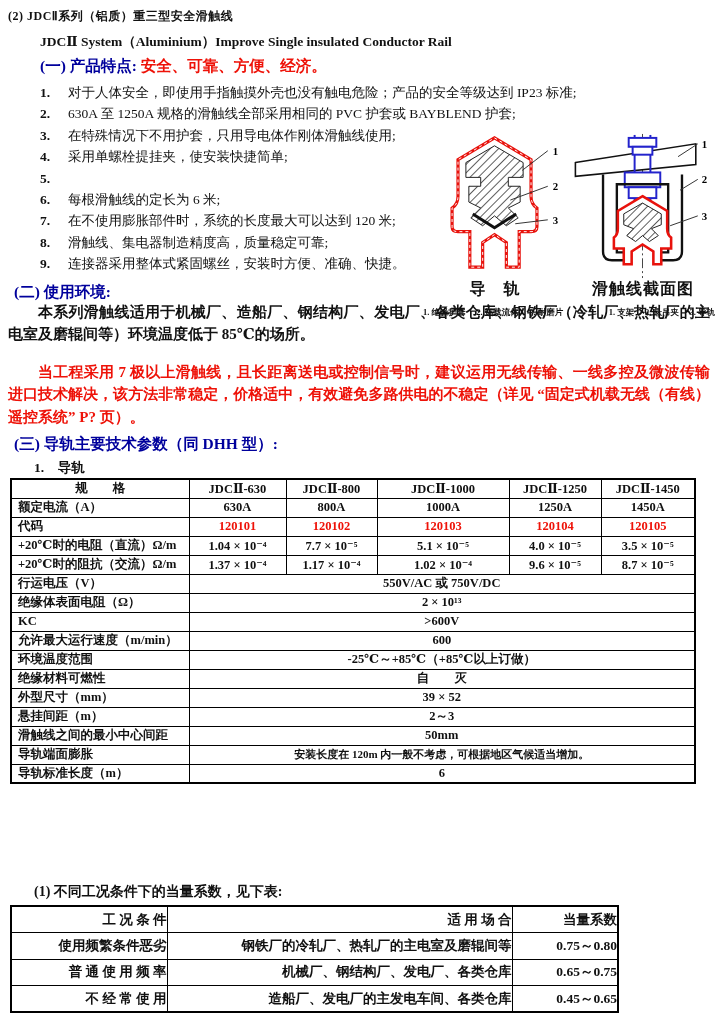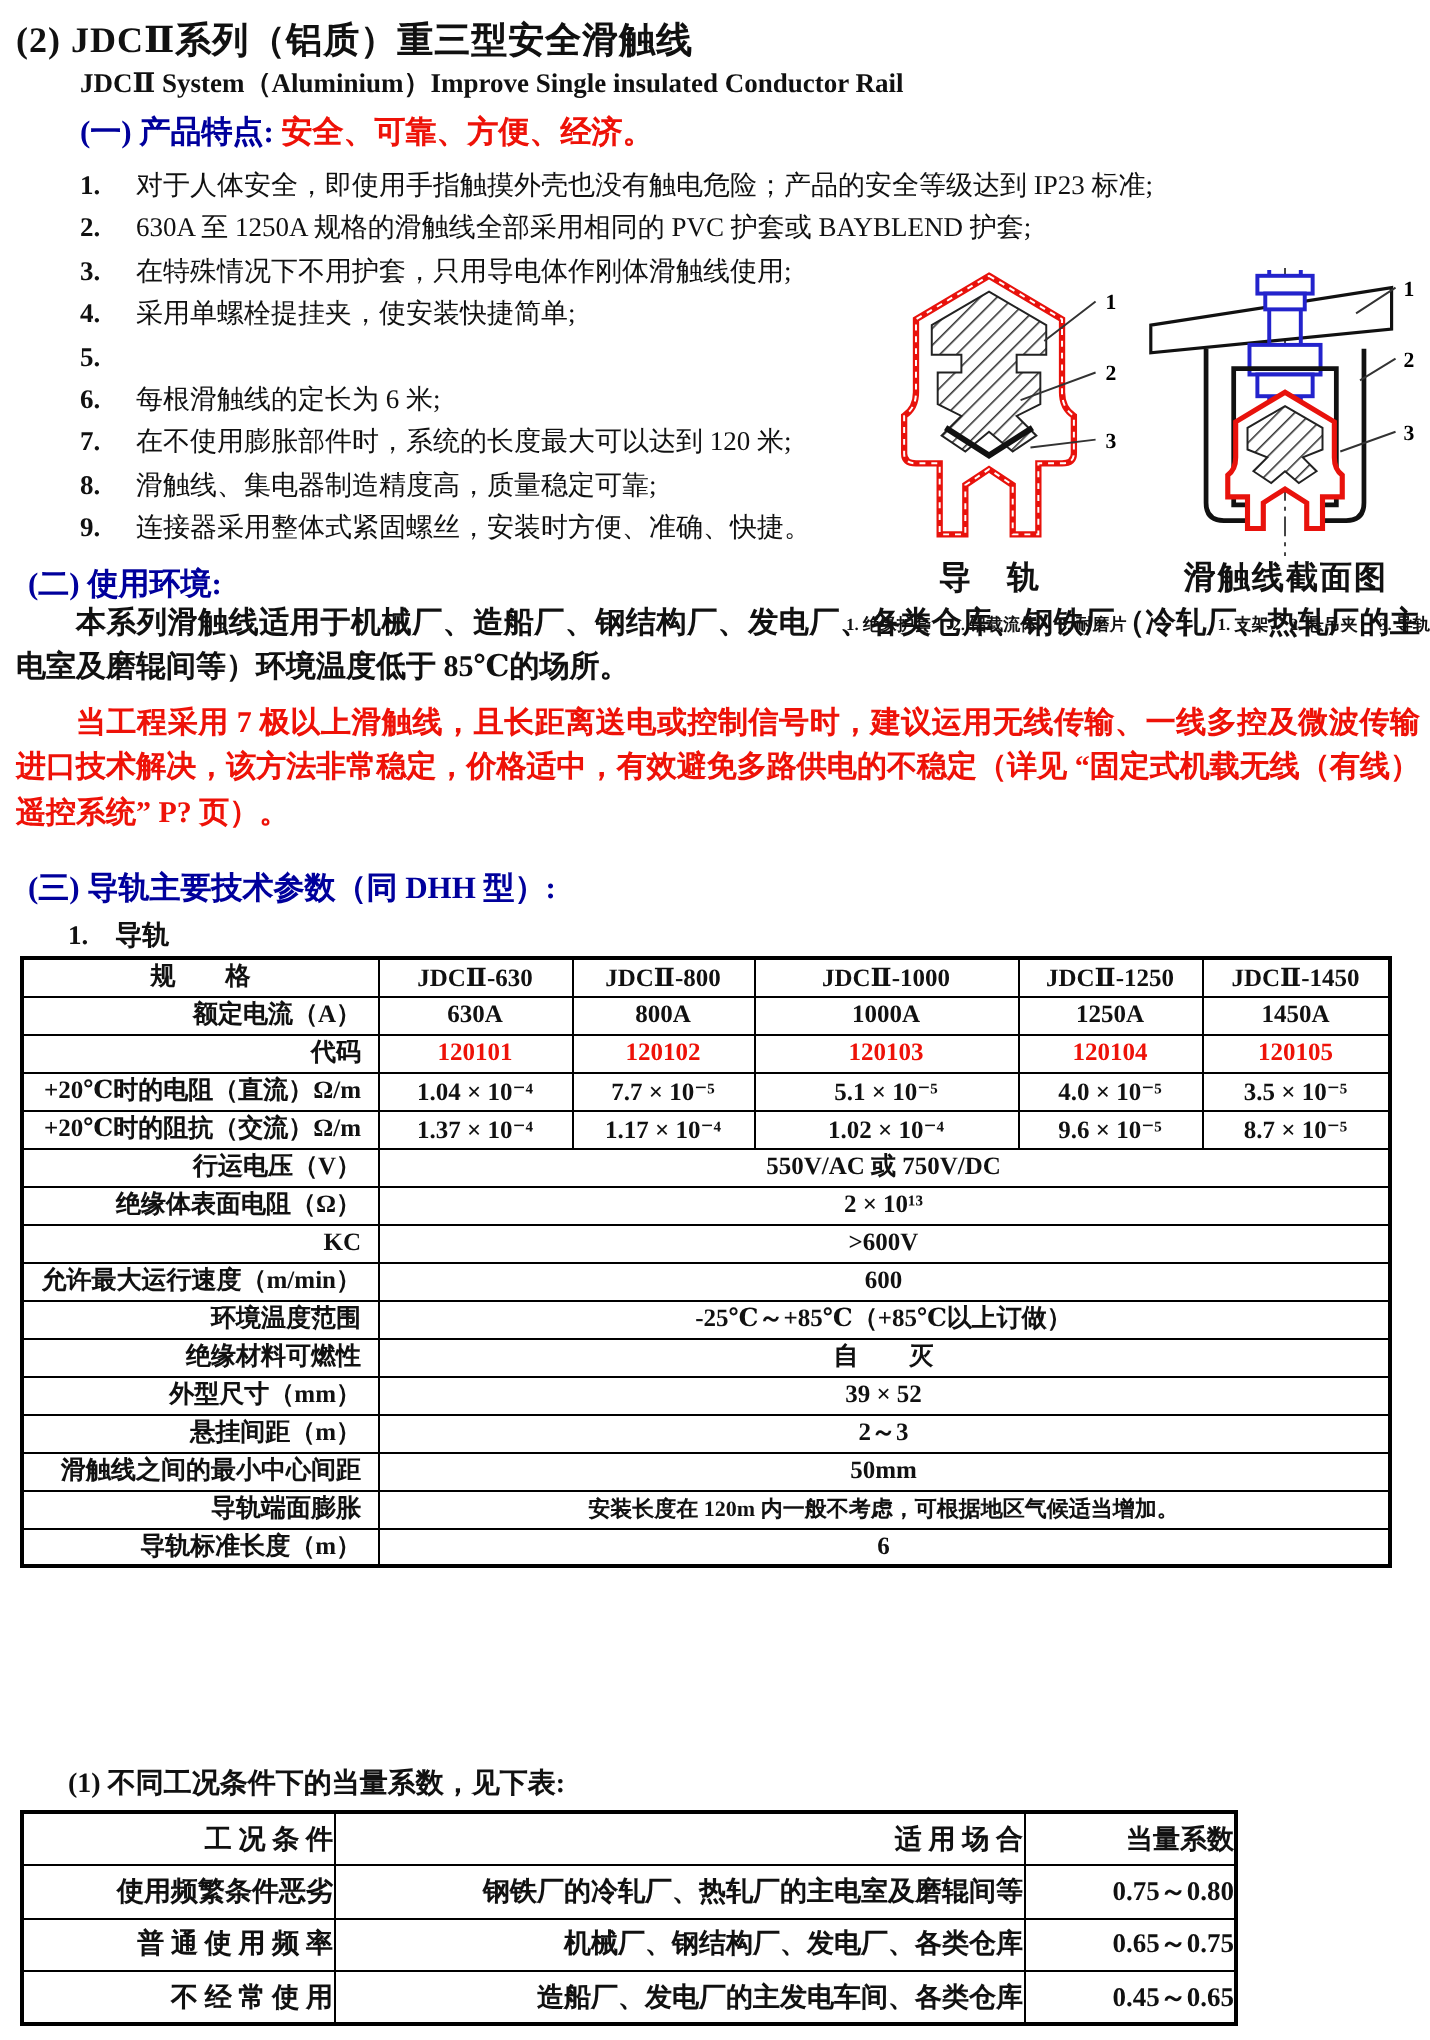--- a/index.html
+++ b/index.html
@@ -14,22 +14,23 @@
     color:var(--ink);
   }
   .page{
     position:relative;
     width:715px;height:1020px;
     background:#ffffff;
     overflow:hidden;
   }
   .title-cn{
     position:absolute;top:8px;left:8px;
-    font-size:18px;font-weight:bold;letter-spacing:.5px;
+    font-size:12px;font-weight:bold;letter-spacing:.5px;
     white-space:nowrap;
+    font-family:Liberation Serif, serif;
   }
   .title-en{
     position:absolute;top:33px;left:40px;
     font-size:13.5px;font-weight:bold;white-space:nowrap;
   }
   .h-sec{
     position:absolute;font-size:15.5px;font-weight:bold;white-space:nowrap;
   }
   .h1{top:56px;left:40px;}
   .h2{top:282px;left:14px;}
@@ -56,38 +57,38 @@
   .figlegend{
     display:flex;justify-content:space-between;
     font-size:8.5px;font-weight:bold;margin-top:7px;white-space:nowrap;
   }
   .para{
     position:absolute;left:8px;width:702px;
     font-size:15px;font-weight:bold;line-height:22.3px;
     text-indent:2em;text-align:justify;
   }
   .p1{top:301px;}
-  .p2{top:351px;}
+  .p2{top:361px;}
   .subhead{
     position:absolute;font-size:13.5px;font-weight:bold;white-space:nowrap;
   }
   .s1{top:459px;left:34px;}
   .s2{top:883px;left:34px;font-size:14px;}
   
   table{border-collapse:collapse;table-layout:fixed;background:#fff;}
   .doc-table{position:absolute;border:2px solid #000;}
   .doc-table td,.doc-table th{
     border:1px solid #000;
     font-size:12.5px;font-weight:bold;
     overflow:hidden;white-space:nowrap;
   }
   #main-table{top:478px;left:10px;}
   #main-table td,#main-table th{height:19px;padding:0 8px;}
   #main-table th{text-align:center;}
-  #main-table td.lbl{text-align:right;padding-left:6px;}
+  #main-table td.lbl{text-align:left;padding-left:6px;}
   #main-table td.val{text-align:center;}
   #main-table td.redval{color:var(--red);}
   #main-table td.smalltxt{font-size:11px;}
   #equiv-table{top:905px;left:10px;}
   #equiv-table td,#equiv-table th{height:26.5px;text-align:right;font-size:13.5px;margin-top:33px;}
   svg text{font-family:"Liberation Serif","DejaVu Serif",serif;}
 </style>
 </head>
 <body>
 

